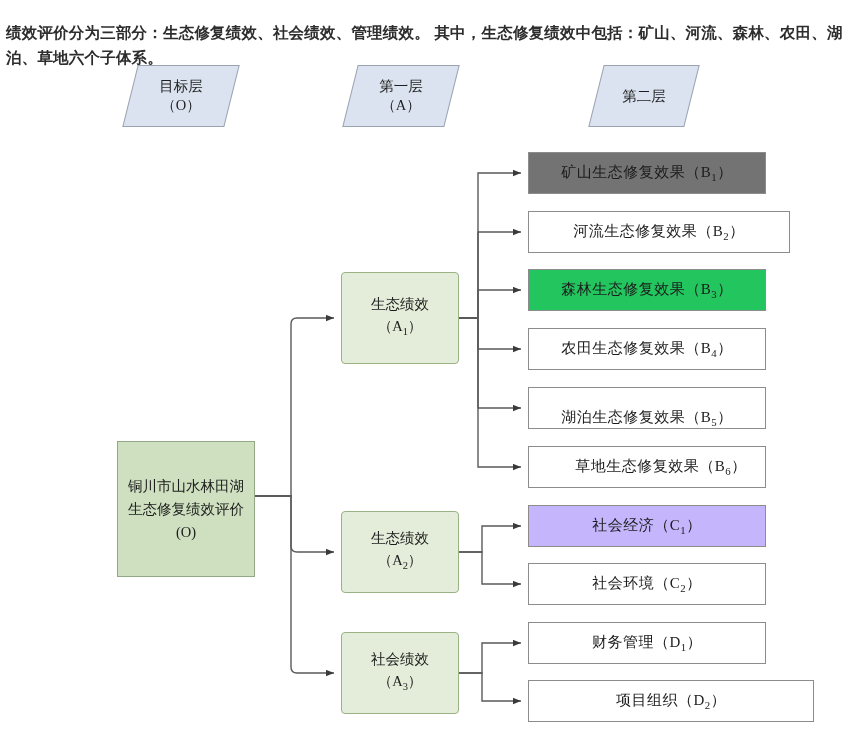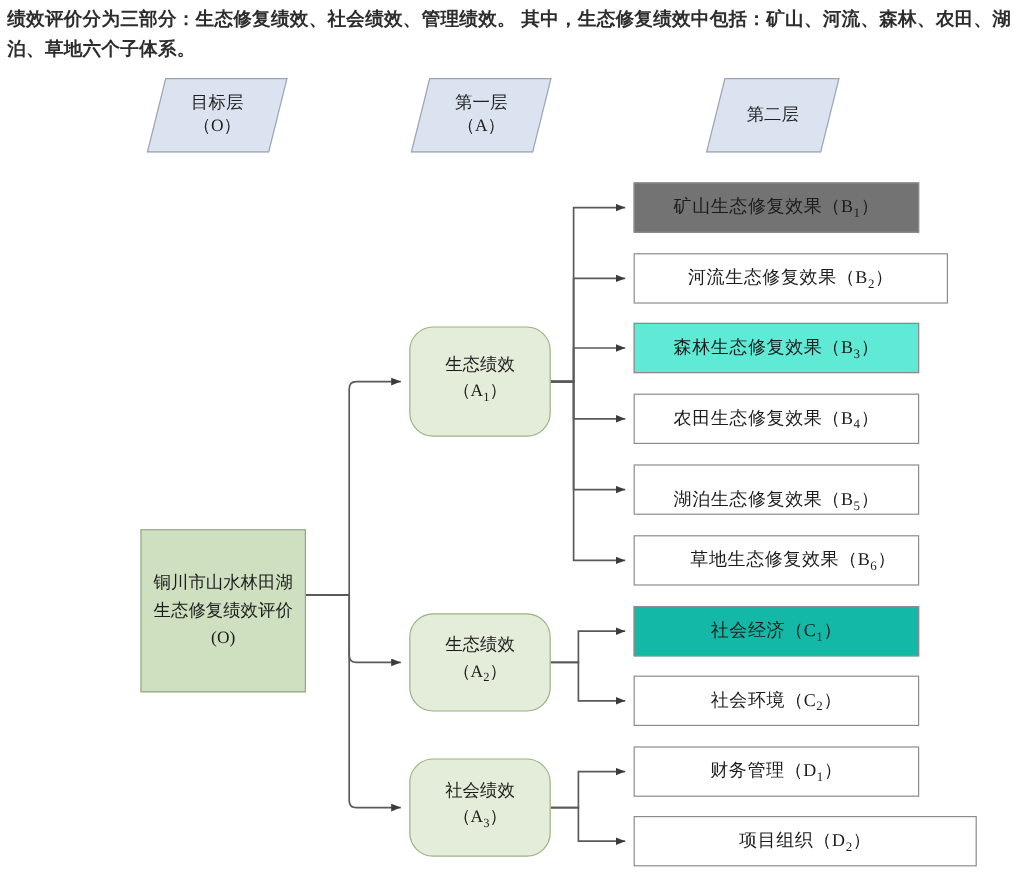--- a/index.html
+++ b/index.html
@@ -4,21 +4,21 @@
 <style>
   html,body{margin:0;padding:0;background:#ffffff;}
   body{
     width:850px;height:739px;position:relative;overflow:hidden;
     font-family:"Liberation Serif","DejaVu Serif",serif;
     color:#262626;
   }
 
   
   .header-text{
-    position:absolute;left:6px;top:4px;width:838px;
+    position:absolute;left:6px;top:20px;width:838px;
     font-family:"Liberation Sans","DejaVu Sans",sans-serif;
     font-weight:bold;
     font-size:15.5px;
     line-height:25px;
     color:#2d2d2d;
     letter-spacing:0.2px;
   }
 
   
   .wires{position:absolute;left:0;top:0;width:850px;height:739px;}
@@ -53,21 +53,21 @@
     color:#1c1c1c;
     padding:0 8px;
     margin-top:13px;
   }
 
   
   .a-node{
     position:absolute;
     background:#e4edd9;
     border:1px solid #9bb284;
-    border-radius:20px;
+    border-radius:4px;
     box-sizing:border-box;
     display:flex;flex-direction:column;
     align-items:center;justify-content:center;
     font-size:14.5px;line-height:22px;
     color:#1c1c1c;
     text-align:center;
   }
   .a-node span{display:block;}
 
   
@@ -163,33 +163,33 @@
       <span>（A<sub>3</sub>）</span>
     </div>
   </div>
 <div id="indicator-holder">
     <div class="leaf-node" style="left: 528px; top: 152px; width: 238px; height: 42px; background: #737373; border-color: rgb(140, 140, 140);">
       <span>矿山生态修复效果（B<sub>1</sub>）</span>
     </div>
     <div class="leaf-node" style="left: 528px; top: 211px; width: 262px; height: 42px; background: rgb(255, 255, 255); border-color: rgb(140, 140, 140);">
       <span>河流生态修复效果（B<sub>2</sub>）</span>
     </div>
-    <div class="leaf-node" style="left: 528px; top: 269px; width: 238px; height: 42px; background: #5eead4; border-color: rgb(140, 140, 140);">
+    <div class="leaf-node" style="left: 528px; top: 269px; width: 238px; height: 42px; background: #22c55e; border-color: rgb(140, 140, 140);">
       <span>森林生态修复效果（B<sub>3</sub>）</span>
     </div>
     <div class="leaf-node" style="left: 528px; top: 328px; width: 238px; height: 42px; background: rgb(255, 255, 255); border-color: rgb(140, 140, 140);">
       <span>农田生态修复效果（B<sub>4</sub>）</span>
     </div>
     <div class="leaf-node" style="left: 528px; top: 387px; width: 238px; height: 42px; background: rgb(255, 255, 255); border-color: rgb(140, 140, 140); align-items: flex-end;">
       <span>湖泊生态修复效果（B<sub>5</sub>）</span>
     </div>
     <div class="leaf-node" style="left: 528px; top: 446px; width: 238px; height: 42px; background: rgb(255, 255, 255); border-color: rgb(140, 140, 140); padding-left: 28px;">
       <span>草地生态修复效果（B<sub>6</sub>）</span>
     </div>
-    <div class="leaf-node" style="left: 528px; top: 505px; width: 238px; height: 42px; background: #14b8a6; border-color: rgb(140, 140, 140);">
+    <div class="leaf-node" style="left: 528px; top: 505px; width: 238px; height: 42px; background: #c4b5fd; border-color: rgb(140, 140, 140);">
       <span>社会经济（C<sub>1</sub>）</span>
     </div>
     <div class="leaf-node" style="left: 528px; top: 563px; width: 238px; height: 42px; background: rgb(255, 255, 255); border-color: rgb(140, 140, 140);">
       <span>社会环境（C<sub>2</sub>）</span>
     </div>
     <div class="leaf-node" style="left: 528px; top: 622px; width: 238px; height: 42px; background: rgb(255, 255, 255); border-color: rgb(140, 140, 140);">
       <span>财务管理（D<sub>1</sub>）</span>
     </div>
     <div class="leaf-node" style="left: 528px; top: 680px; width: 286px; height: 42px; background: rgb(255, 255, 255); border-color: rgb(140, 140, 140);">
       <span>项目组织（D<sub>2</sub>）</span>

